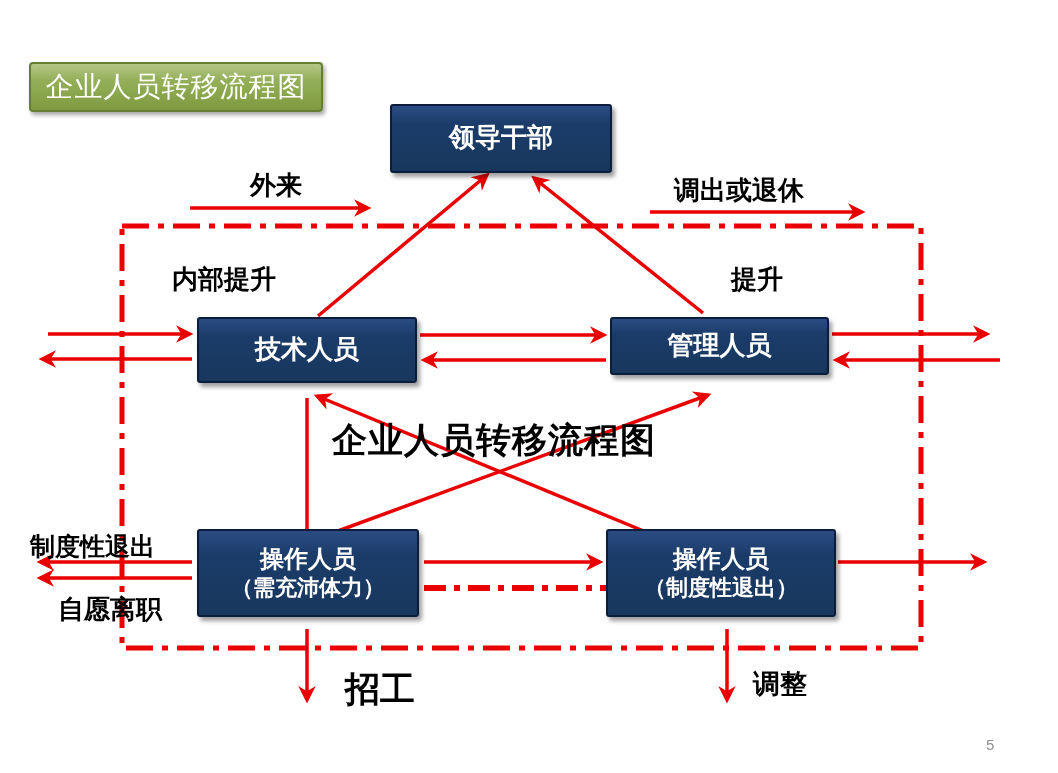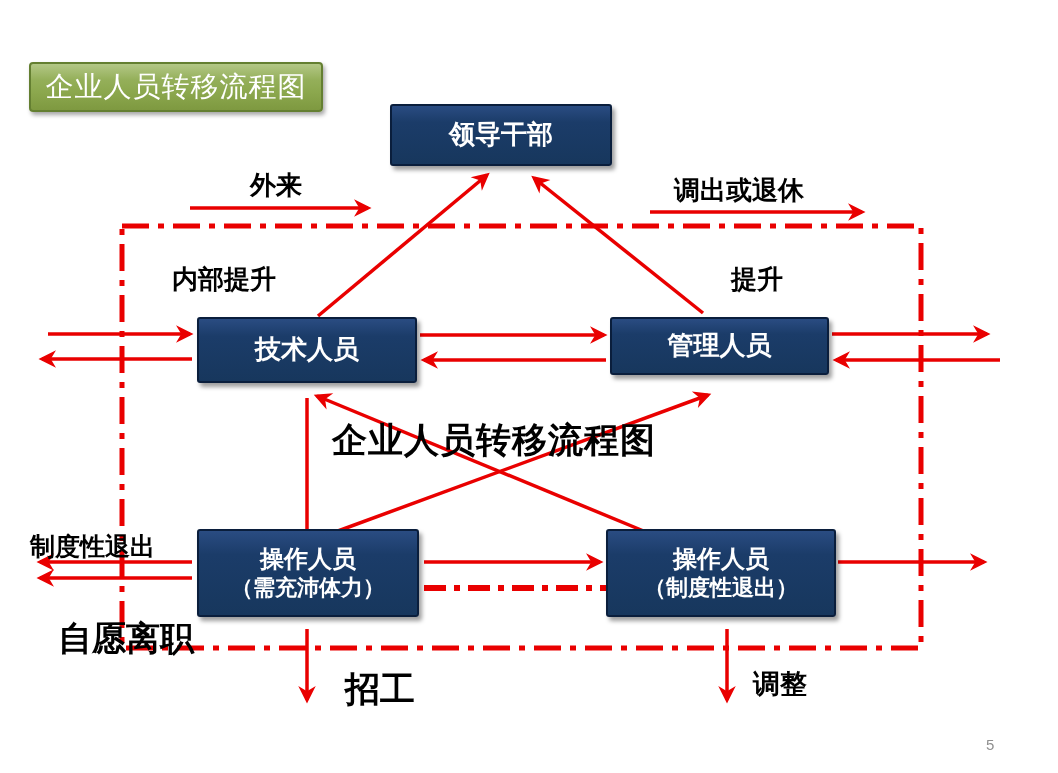--- a/index.html
+++ b/index.html
@@ -8,42 +8,42 @@
     font-family:"Liberation Serif","DejaVu Serif",serif;
   }
   #connector-layer{position:absolute;left:0;top:0;width:1058px;height:773px;}
   .node{
     position:absolute;display:flex;flex-direction:column;align-items:center;justify-content:center;
     background:linear-gradient(180deg,#2a4c82 0%,#1b3c69 28%,#17375D 100%);
     border:2px solid #0a1e3c;border-radius:3px;
     box-shadow:3px 4px 4px rgba(0,0,0,0.38);
     color:#ffffff;font-weight:bold;text-align:center;line-height:1.25;box-sizing:border-box;
   }
-  #node-leader{left:390px;top:104px;width:222px;height:62px;font-size:26px;}
+  #node-leader{left:390px;top:104px;width:222px;height:69px;font-size:26px;}
   #node-technical{left:197px;top:317px;width:220px;height:66px;font-size:26px;}
   #node-management{left:610px;top:317px;width:219px;height:58px;font-size:26px;}
   #node-op-strong{left:197px;top:529px;width:222px;height:88px;font-size:24px;}
   #node-op-light{left:606px;top:529px;width:230px;height:88px;font-size:24px;}
   .node .sub{font-size:22px;}
   #title-box{
     position:absolute;left:29px;top:62px;width:294px;height:50px;
     display:flex;align-items:center;justify-content:center;
     background:linear-gradient(180deg,#b3c786 0%,#94af59 35%,#8CA84E 60%,#7e9940 100%);
     border:2px solid #647F31;border-radius:4px;
     box-shadow:2px 3px 4px rgba(0,0,0,0.35);
     color:#ffffff;font-weight:normal;font-size:28px;letter-spacing:1px;box-sizing:border-box;
   }
   .lbl{position:absolute;color:#000000;white-space:nowrap;font-weight:bold;}
   #lbl-external{left:250px;top:168px;font-size:26px;}
   #lbl-transfer{left:662px;top:173px;font-size:26px;margin-left:12px;}
   #lbl-internal-promotion{left:172px;top:262px;font-size:26px;}
   #lbl-promotion{left:731px;top:262px;font-size:26px;}
   #lbl-ability{left:332px;top:417px;font-size:35px;letter-spacing:1px;}
   #lbl-institutional-exit{left:30px;top:530px;font-size:25px;}
-  #lbl-voluntary{left:58px;top:616px;font-size:34px;}
+  #lbl-voluntary{left:58px;top:592px;font-size:26px;}
   #lbl-recruit{left:333px;top:666px;font-size:35px;margin-left:12px;}
   #lbl-adjust{left:753px;top:666px;font-size:27px;}
   #page-number{position:absolute;left:986px;top:736px;font-size:15px;color:#909090;font-weight:normal;font-family:"Liberation Sans","DejaVu Sans",sans-serif;}
 </style>
 </head>
 <body>
 
 <div id="slide">
 
   <svg id="connector-layer" viewBox="0 0 1058 773" xmlns="http://www.w3.org/2000/svg">

